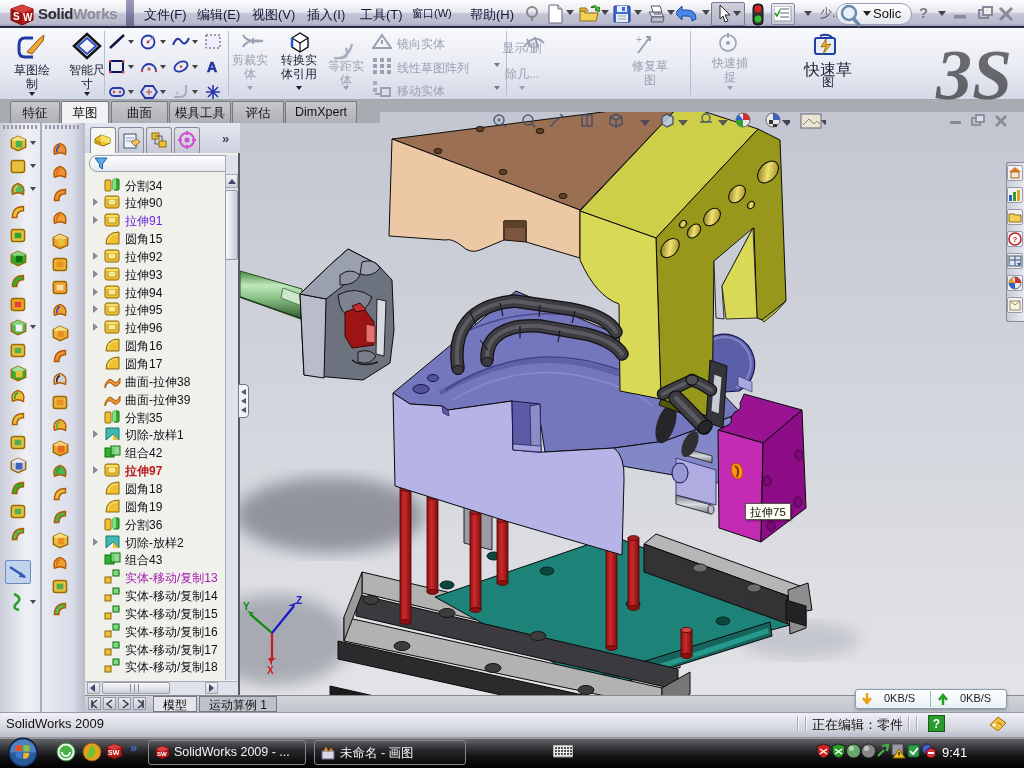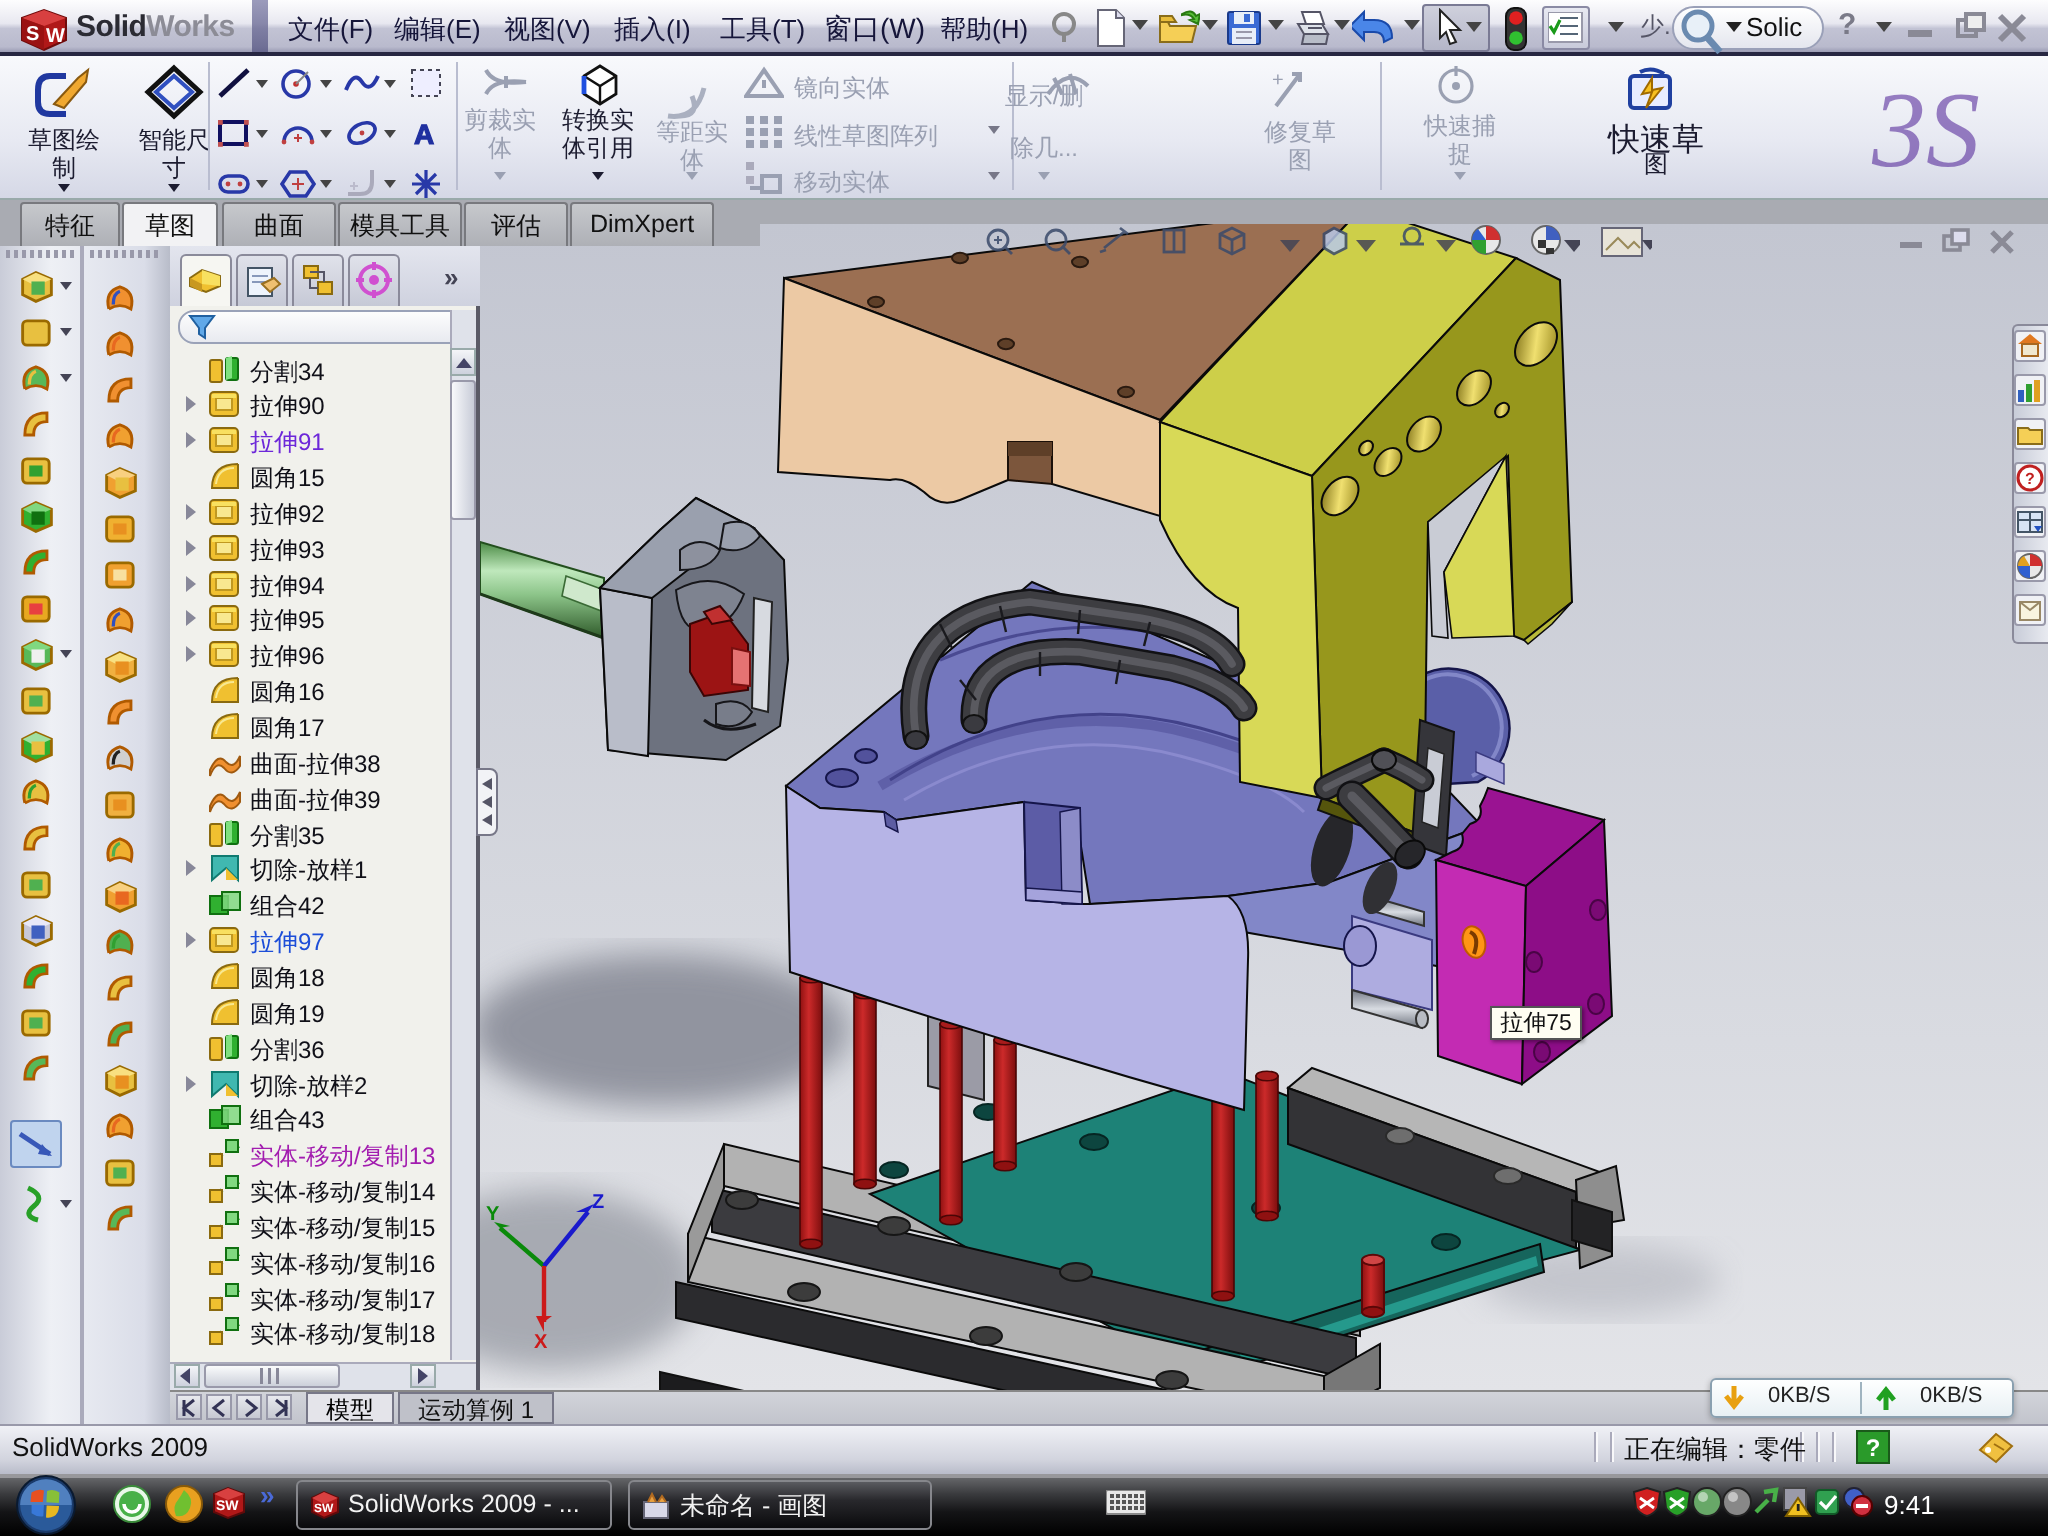--- a/index.html
+++ b/index.html
@@ -17,21 +17,21 @@
  <text x="6" y="17" font-size="10" font-weight="bold" fill="#fff">S</text>
  <text x="16" y="18" font-size="10" font-weight="bold" fill="#fff">W</text>
 </svg>
 <div class="abs" style="left:38px;top:5px;font-size:15px;font-weight:bold;color:#2b2b33;letter-spacing:-0.3px;">Solid<span style="color:#8c8c96">Works</span></div>
 
 <div class="abs cjk" style="left:144px;top:6px;font-size:13px;color:#16163a;">文件(F)</div>
 <div class="abs cjk" style="left:197px;top:6px;font-size:13px;color:#16163a;">编辑(E)</div>
 <div class="abs cjk" style="left:252px;top:6px;font-size:13px;color:#16163a;">视图(V)</div>
 <div class="abs cjk" style="left:307px;top:6px;font-size:13px;color:#16163a;">插入(I)</div>
 <div class="abs cjk" style="left:360px;top:6px;font-size:13px;color:#16163a;">工具(T)</div>
-<div class="abs cjk" style="left:412px;top:6px;font-size:14px;color:#16163a;">窗口(W)</div>
+<div class="abs cjk" style="left:412px;top:6px;font-size:11px;color:#16163a;">窗口(W)</div>
 <div class="abs cjk" style="left:470px;top:6px;font-size:13px;color:#16163a;">帮助(H)</div>
 <svg class="abs" style="left:524px;top:6px" width="16" height="16">
       <circle cx="8" cy="6" r="5" fill="none" stroke="#888" stroke-width="2"></circle>
       <line x1="8" y1="10" x2="8" y2="15" stroke="#888" stroke-width="2"></line>
     </svg>
 <svg class="abs" style="left:546px;top:4px" width="20" height="20">
       <polygon points="3,1 12,1 16,5 16,19 3,19" fill="#fff" stroke="#667"></polygon>
       <polyline points="12,1 12,5 16,5" fill="#dde" stroke="#667"></polyline>
     </svg>
 <div class="abs" style="left:566px;top:10px;width:0;height:0;border-left:4px solid transparent;border-right:4px solid transparent;border-top:5px solid #444;"></div>
@@ -245,21 +245,21 @@
 <div class="abs cjk" style="left:698px;top:55px;width:64px;text-align:center;font-size:12px;color:#9aa0b2;">快速捕</div>
 <div class="abs cjk" style="left:698px;top:69px;width:64px;text-align:center;font-size:12px;color:#9aa0b2;">捉</div>
 <div class="abs" style="left:727px;top:86px;width:0;height:0;border-left:3.5px solid transparent;border-right:3.5px solid transparent;border-top:4px solid #9aa0b2;"></div>
 <svg class="abs" style="left:812px;top:33px" width="28" height="26">
     <rect x="3" y="5" width="20" height="16" rx="2" fill="#e8ecff" stroke="#2040a0" stroke-width="2"></rect>
     <path d="M8,3 q6,-3 12,1" fill="none" stroke="#2040a0" stroke-width="2"></path>
     <path d="M14,6 l-5,8 l5,-1 l-3,8 l8,-10 l-5,1 z" fill="#f8c020" stroke="#a06a00"></path>
   </svg>
 <div class="abs cjk" style="left:796px;top:60px;width:64px;text-align:center;font-size:16px;color:#1c1c30;">快速草</div>
 <div class="abs cjk" style="left:796px;top:74px;width:64px;text-align:center;font-size:12px;color:#1c1c30;">图</div>
-<div class="abs" style="left:936px;top:34px;font-size:54px;font-weight:normal;font-style:italic;color:#4c1d95;font-family:'Liberation Serif',serif;opacity:0.55;">3S</div>
+<div class="abs" style="left:936px;top:34px;font-size:72px;font-weight:bold;font-style:italic;color:#000000;font-family:'Liberation Serif',serif;opacity:0.55;">3S</div>
 <div class="abs" style="left:240px;top:112px;width:784px;height:584px;background:linear-gradient(#c3c6d1,#d9dbe1 70%,#e3e4e8);"></div>
 <div class="abs" style="left:0;top:100px;width:1024px;height:12px;background:#a9abb2;"></div>
 <div class="abs" style="left:0;top:100px;width:380px;height:23px;background:#a9abb2;"></div>
 <div class="abs cjk" style="left:10px;top:101px;width:50px;height:22px;background:linear-gradient(#c6c8cc,#aeb0b6);border:1px solid #78797e;border-bottom:none;border-radius:2px 2px 0 0;text-align:center;font-size:12.5px;color:#111;padding-top:3px;">特征</div>
 <div class="abs cjk" style="left:61px;top:101px;width:48px;height:22px;background:#f2f2f4;border:1px solid #78797e;border-bottom:none;border-radius:2px 2px 0 0;text-align:center;font-size:12.5px;color:#111;padding-top:3px;">草图</div>
 <div class="abs cjk" style="left:111px;top:101px;width:57px;height:22px;background:linear-gradient(#c6c8cc,#aeb0b6);border:1px solid #78797e;border-bottom:none;border-radius:2px 2px 0 0;text-align:center;font-size:12.5px;color:#111;padding-top:3px;">曲面</div>
 <div class="abs cjk" style="left:169px;top:101px;width:62px;height:22px;background:linear-gradient(#c6c8cc,#aeb0b6);border:1px solid #78797e;border-bottom:none;border-radius:2px 2px 0 0;text-align:center;font-size:12.5px;color:#111;padding-top:3px;">模具工具</div>
 <div class="abs cjk" style="left:232px;top:101px;width:52px;height:22px;background:linear-gradient(#c6c8cc,#aeb0b6);border:1px solid #78797e;border-bottom:none;border-radius:2px 2px 0 0;text-align:center;font-size:12.5px;color:#111;padding-top:3px;">评估</div>
 <div class="abs cjk" style="left:285px;top:101px;width:72px;height:22px;background:linear-gradient(#c6c8cc,#aeb0b6);border:1px solid #78797e;border-bottom:none;border-radius:2px 2px 0 0;text-align:center;font-size:12.5px;color:#111;padding-top:3px;">DimXpert</div>
 <div class="abs" style="left:0;top:123px;width:85px;height:589px;background:linear-gradient(90deg,#c9ccd8,#eef0f5 30%,#dadde8 85%,#b8bcc9);"></div>
@@ -563,21 +563,21 @@
     <rect x="1" y="4" width="9" height="9" fill="#30b030" stroke="#107010"></rect>
     <rect x="7" y="2" width="9" height="9" fill="#80d880" stroke="#107010" fill-opacity="0.85"></rect>
   </svg>
 <div class="abs cjk" style="left:125px;top:445px;font-size:12px;color:#101018;white-space:nowrap;">组合42</div>
 <div class="abs" style="left:93px;top:466px;width:0;height:0;border-top:4px solid transparent;border-bottom:4px solid transparent;border-left:5px solid #889;"></div>
 <svg class="abs" style="left:104px;top:462px" width="17" height="16" viewBox="0 0 17 16">
     <rect x="1" y="2" width="14" height="12" rx="2" fill="#f0c030" stroke="#8a6a10"></rect>
     <rect x="4" y="5" width="8" height="6" fill="#f8e890" stroke="#c09820"></rect>
     <rect x="2" y="3" width="12" height="2" fill="#f8e060"></rect>
   </svg>
-<div class="abs cjk" style="left:125px;top:463px;font-size:12px;color:#1d4ed8;white-space:nowrap;">拉伸97</div>
+<div class="abs cjk" style="left:125px;top:463px;font-size:12px;color:#b91c1c;white-space:nowrap;font-weight:bold;">拉伸97</div>
 <svg class="abs" style="left:104px;top:480px" width="17" height="16" viewBox="0 0 17 16">
     <path d="M15,2 L15,14 L2,14 Q2,2 15,2" fill="#f0c030" stroke="#8a6a10"></path>
     <path d="M13,4 Q5,4 4,12" stroke="#f8e890" fill="none"></path>
   </svg>
 <div class="abs cjk" style="left:125px;top:481px;font-size:12px;color:#101018;white-space:nowrap;">圆角18</div>
 <svg class="abs" style="left:104px;top:498px" width="17" height="16" viewBox="0 0 17 16">
     <path d="M15,2 L15,14 L2,14 Q2,2 15,2" fill="#f0c030" stroke="#8a6a10"></path>
     <path d="M13,4 Q5,4 4,12" stroke="#f8e890" fill="none"></path>
   </svg>
 <div class="abs cjk" style="left:125px;top:499px;font-size:12px;color:#101018;white-space:nowrap;">圆角19</div>

